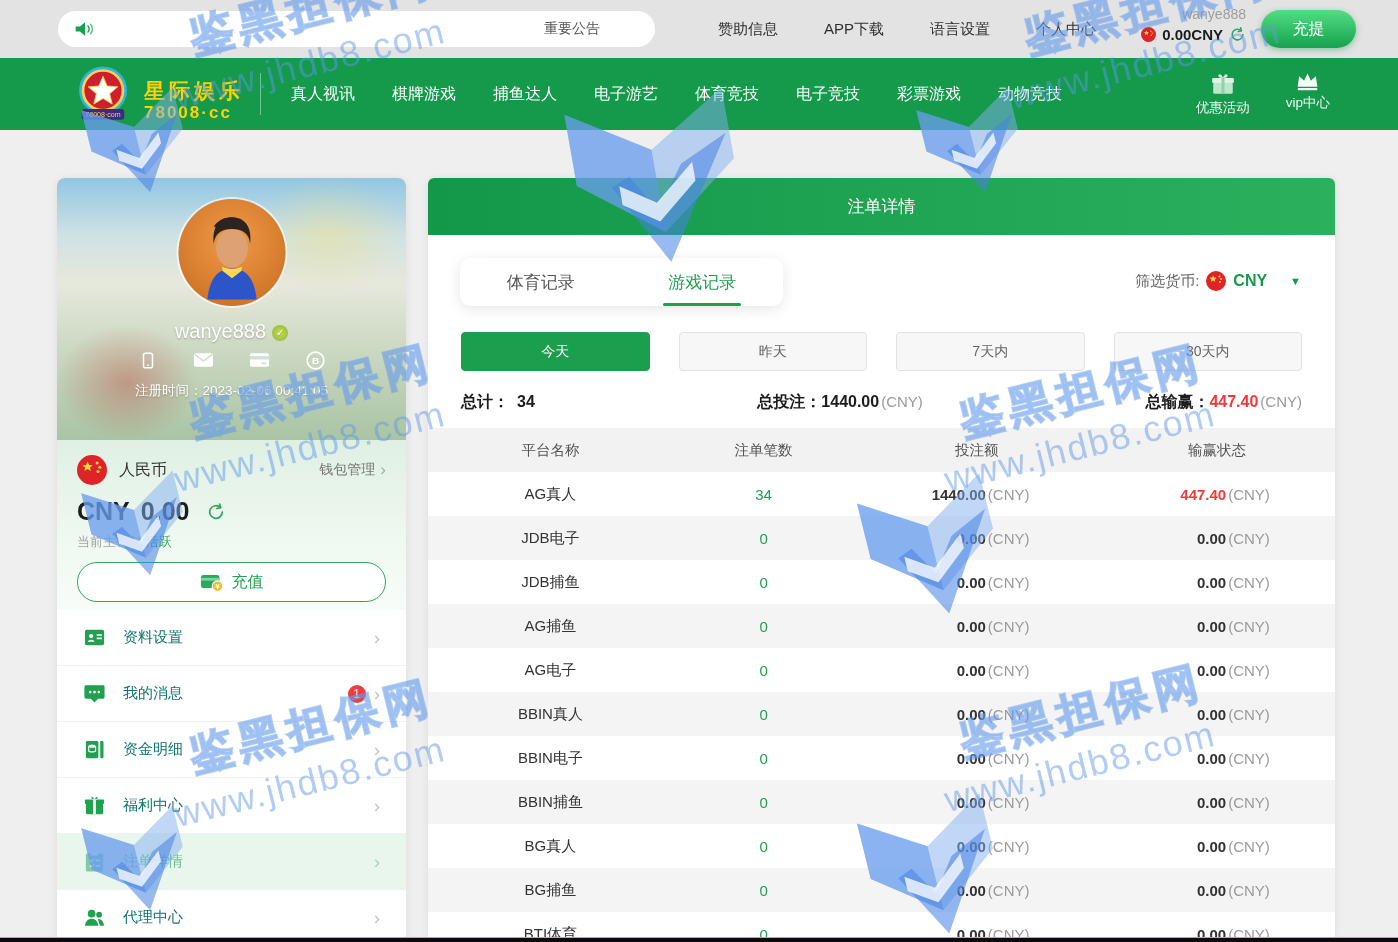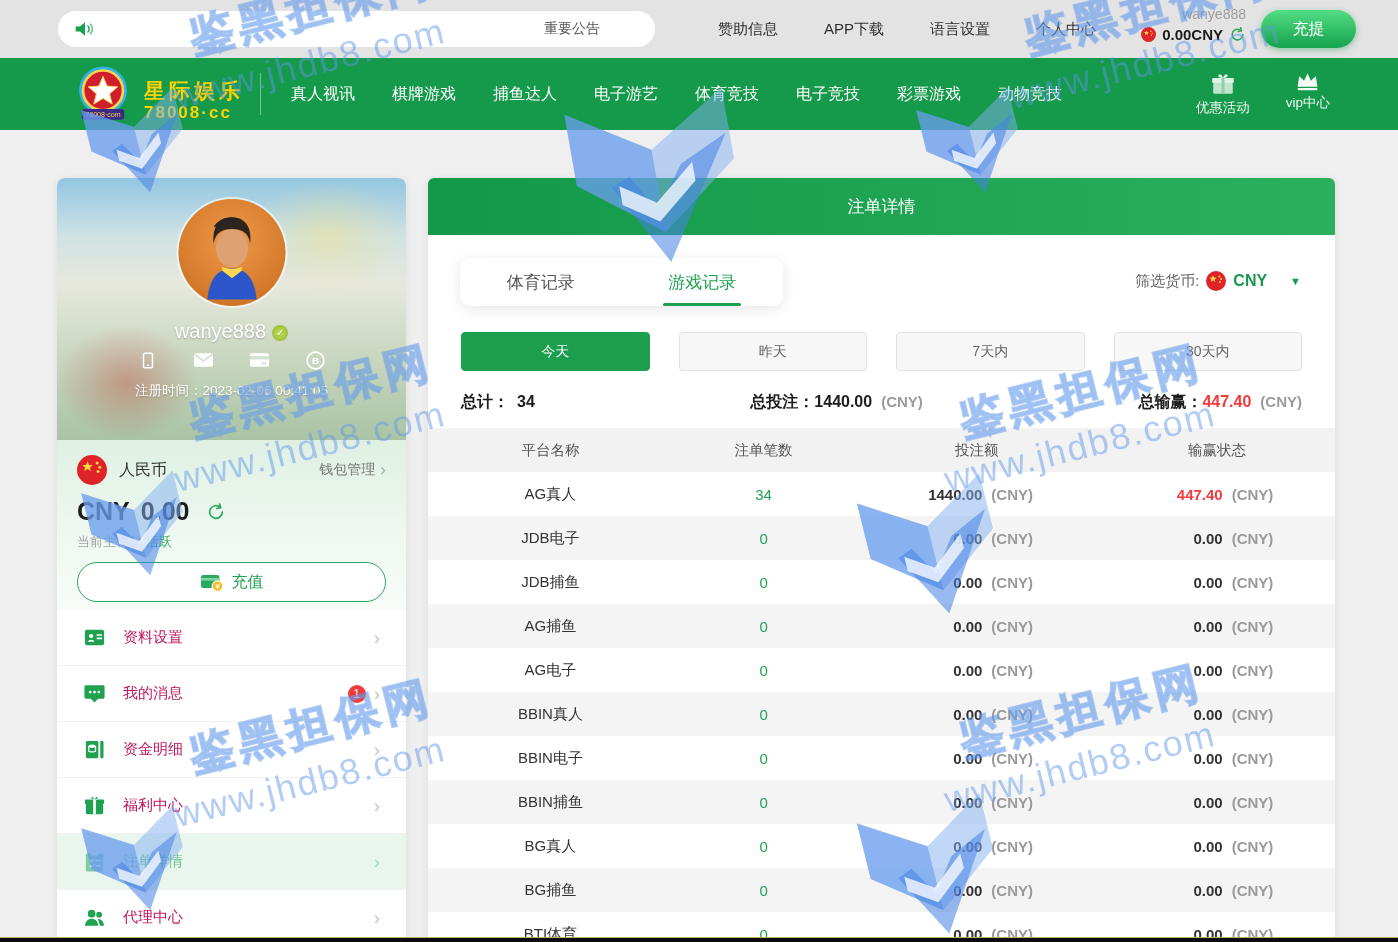--- a/index.html
+++ b/index.html
@@ -65,21 +65,21 @@
   .w-row3 { margin-top:7px; font-size:13px; color:#a3a3a3; }
   .w-row3 .active-txt { color:#2aa85c; }
   .w-row4 { display:flex; gap:13px; margin-top:11px; }
   .w-btn { flex:1; height:40px; background:#fff; border:1px solid #2aa85c; border-radius:20px; color:#1fa14f;
     font-size:16px; display:flex; align-items:center; justify-content:center; gap:8px; cursor:pointer; font-family:inherit; }
 
   .side-menu { list-style:none; }
   .side-item { height:56px; display:flex; align-items:center; padding:0 26px; border-bottom:1px solid #f1f1f1; cursor:pointer; background:#fff; }
   .side-item .mi { width:23px; height:23px; color:#1fa14f; flex:none; display:flex; }
   .side-item .mi svg { width:100%; height:100%; }
-  .side-item .lbl { margin-left:17px; font-size:15px; color:#be185d; }
+  .side-item .lbl { margin-left:17px; font-size:15px; color:#0f766e; }
   .side-item .chev { margin-left:auto; color:#c4c4c4; font-size:19px; }
   .side-item .badge { margin-left:auto; width:18px; height:18px; border-radius:50%; background:#f23b3b; color:#fff;
     font-size:12px; line-height:18px; text-align:center; }
   .side-item .badge + .chev { margin-left:8px; }
   .side-item.active { background:#e8f6ed; }
   .side-item.active .mi { color:#82cba2; }
   .side-item.active .lbl { color:#6fc08f; }
   .side-item.active .chev { color:#a4d7ba; }
 
   
@@ -99,21 +99,21 @@
   .cur-caret { color:#169a4b; font-size:11px; margin-left:16px; }
   .date-filters { position:absolute; left:33px; right:33px; top:154px; display:flex; gap:29px; }
   .dbtn { flex:1; height:39px; border-radius:4px; background:#f7f7f7; border:1px solid #e2e2e2; color:#666;
     font-size:14px; display:flex; align-items:center; justify-content:center; cursor:pointer; }
   .dbtn.active { background:#1b9e4d; border-color:#1b9e4d; color:#fff; }
   .summary { position:absolute; left:33px; right:33px; top:214px; display:flex; align-items:center; font-size:16px; color:#1d1d1d; }
   .summary b { font-weight:bold; }
   .sum-mid { flex:1; text-align:center; }
   .s-gap { display:inline-block; width:8px; }
   .red-val { color:#f23a3a; font-weight:bold; }
-  .cur { color:#9a9a9a; font-weight:bold; font-size:15px; margin-left:9px; }
+  .cur { color:#9a9a9a; font-weight:normal; font-size:15px; margin-left:2px; }
 
   .btable { position:absolute; left:0; right:0; top:250px; }
   .trow { display:grid; grid-template-columns:27% 20% 27% 26%; height:44px; align-items:center; font-size:15px; background:#fff; }
   .trow > div { text-align:center; }
   .trow.thead { background:#f2f2f2; color:#555; font-size:14.5px; }
   .trow.stripe { background:#f4f4f4; }
   .c-platform { color:#333; }
   .c-count { color:#1fa14f; }
   .amt { display:flex; justify-content:center; align-items:baseline; }
   .amt .num { min-width:62px; text-align:right; color:#333; font-weight:bold; }

